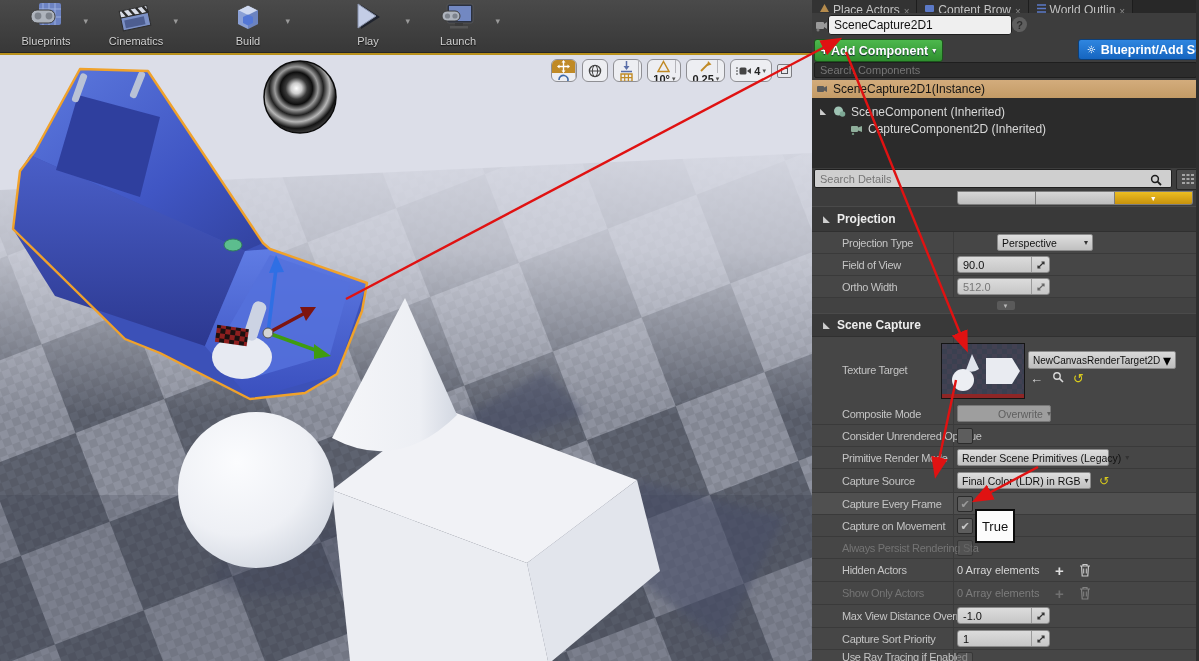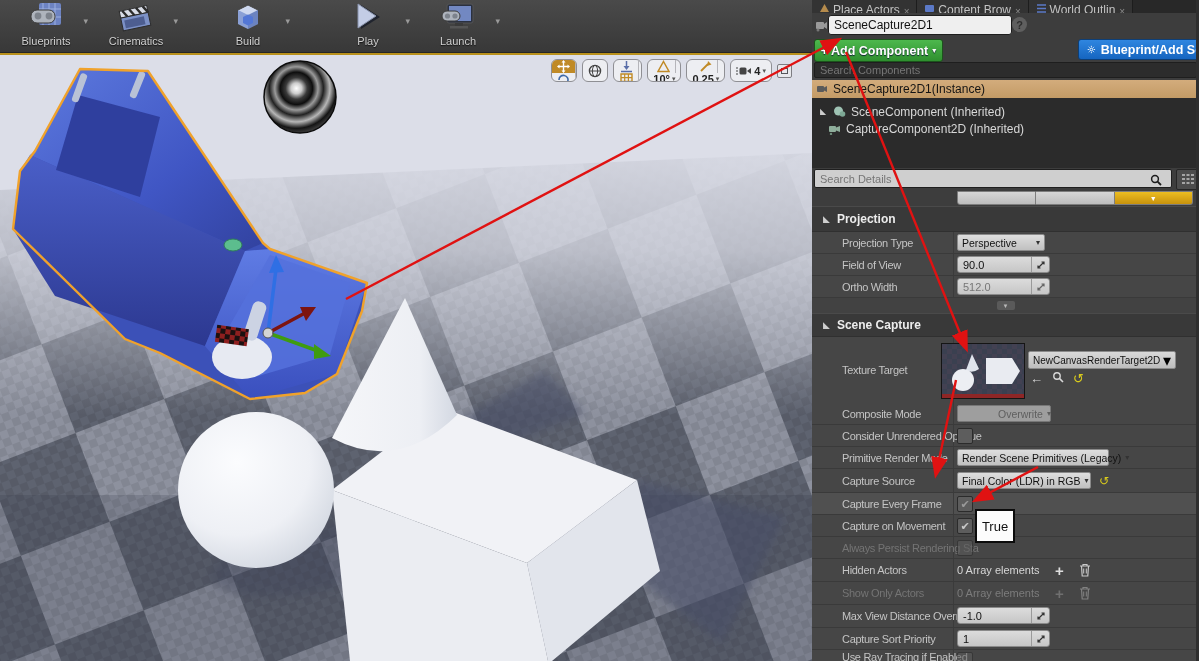--- a/index.html
+++ b/index.html
@@ -482,21 +482,21 @@
 
     <div class="tree">
       <div class="tree-row" style="padding-left:6px;margin-top:5px;">
         <span class="tree-arrow">◣</span>
         <svg width="13" height="13" viewBox="0 0 13 13">
           <circle cx="5.5" cy="6" r="4.5" fill="#9fc3b4"></circle>
             <circle cx="9.5" cy="9" r="2.8" fill="#7da895"></circle>
         </svg>
         <span class="tlbl">SceneComponent (Inherited)</span>
       </div>
-      <div class="tree-row" style="padding-left:16px;">
+      <div class="tree-row" style="padding-left:38px;">
         <svg width="13" height="13" viewBox="0 0 13 13">
           <rect x="1" y="4" width="7" height="6" rx="1" fill="#8fae9b"></rect>
             <polygon points="8,5.5 12,4 12,10 8,8.5" fill="#8fae9b"></polygon>
             <circle cx="3" cy="12" r="1.2" fill="#6e8d7a"></circle>
         </svg>
         <span class="tlbl">CaptureComponent2D (Inherited)</span>
       </div>
     </div>
 
     <input class="search-details" readonly="" placeholder="Search Details" style="">
@@ -530,21 +530,21 @@
       </div>
     </div>
 
     <div class="psec" style="top:206px;height:26px;">
       <span class="sec-arrow">◣</span>
       <span>Projection</span>
     </div>
 
     <div class="prow" style="top:232px;">
       <span class="plabel">Projection Type</span>
-      <div class="dd" style="width:88px;">
+      <div class="dd" style="width:96px;margin-left:40px;">
         <span class="ddtxt">Perspective</span>
         <span class="ddcaret">▾</span>
       </div>
     </div>
     <div class="prow" style="top:254px;padding-left:8px;">
       <span class="plabel">Field of View</span>
       <div class="spin">
         <span class="sval">90.0</span>
         <span class="sic">
             <svg width="10" height="10" viewBox="0 0 10 10">

